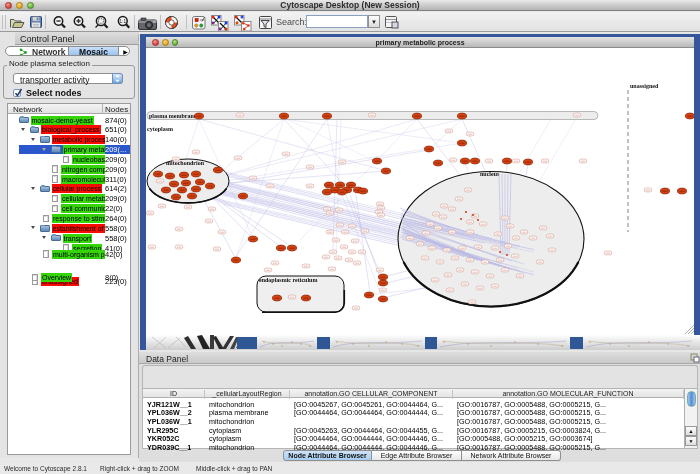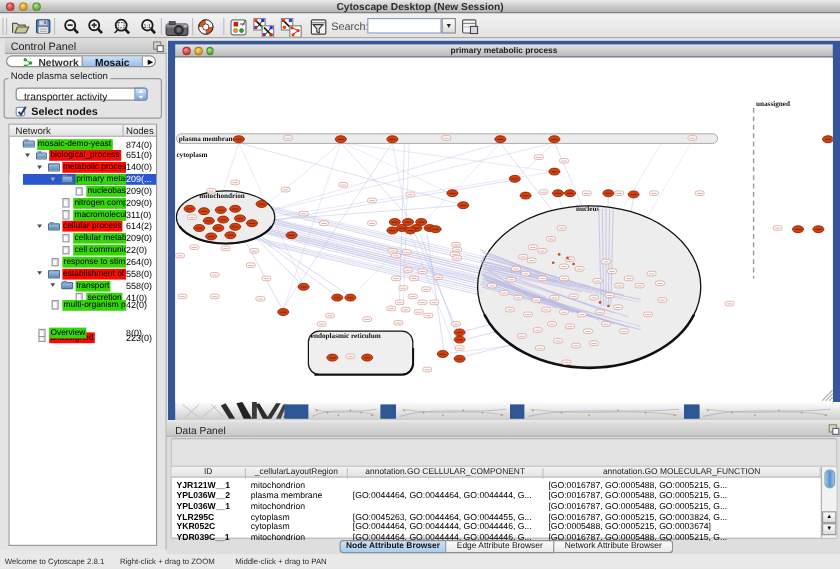--- a/index.html
+++ b/index.html
@@ -10,21 +10,21 @@
 #titlebar .wtitle{width:100%;text-align:center;font-size:8.5px;font-weight:bold;color:#2d2d2d;line-height:11px;}
 .tl{border-radius:50%;width:6.5px;height:6.5px;top:2px;}
 
 #toolbar{left:0;top:12px;width:700px;height:20px;background:linear-gradient(#f2f2f2,#e2e2e2);border-bottom:1px solid #9a9a9a;}
 .tsep{top:3px;width:1px;height:14px;background:#c0c0c0;}
 #searchlbl{left:276px;top:5px;font-size:9px;color:#4a4a4a;}
 #searchbox{left:306px;top:3px;width:62px;height:13px;background:#fff;border:1px solid #8aa0c0;}
 #searchdrop{left:368px;top:3px;width:12px;height:13px;background:linear-gradient(#fdfdfd,#dcdcdc);border:1px solid #909090;font-size:6px;text-align:center;line-height:12px;color:#222;}
 
 #cpanel{left:0;top:32px;width:139px;height:426px;background:#e4e4e4;border-right:1px solid #adadad;}
-#cphead{left:4px;top:0;width:146px;height:13px;background:linear-gradient(#dedede,#c7c7c7);border-bottom:1px solid #a0a0a0;}
+#cphead{left:15px;top:0;width:146px;height:13px;background:linear-gradient(#dedede,#c7c7c7);border-bottom:1px solid #a0a0a0;}
 #cphead span{position:absolute;left:5px;top:2px;font-size:9px;color:#1c1c1c;}
 #tabbar{left:5px;top:14px;width:125px;height:10px;background:#fff;border:1px solid #8c8c8c;border-radius:5px;overflow:hidden;}
 #tabnet{left:0;top:0;width:62px;height:10px;font-size:8.5px;font-weight:bold;color:#333;}
 #tabmosaic{left:62px;top:0;width:51px;height:10px;background:linear-gradient(#c9e0f8,#8cbbec);border-left:1px solid #8c8c8c;border-right:1px solid #8c8c8c;font-size:8.5px;font-weight:bold;color:#111;text-align:center;line-height:10px;}
 #tabarr{left:114px;top:0;width:11px;height:10px;font-size:6px;text-align:center;line-height:10px;color:#000;}
 #groupbox{left:3px;top:33px;width:132px;height:34px;border:1px solid #9a9a9a;border-radius:3px;}
 #grouplbl{left:7px;top:27px;font-size:8px;color:#1a1a1a;background:#e4e4e4;padding:0 2px;}
 #combo{left:13px;top:41px;width:110px;height:11px;background:#fff;border:1px solid #8e8e8e;border-radius:3px;}
 #combo span{position:absolute;left:6px;top:1px;font-size:8.5px;color:#111;}
 #combobtn{left:112px;top:41px;width:11px;height:11px;background:linear-gradient(#d5e7fa,#6fa3dc);border:1px solid #7090b8;border-radius:0 3px 3px 0;}
@@ -968,20 +968,21 @@
     <div class="abs" id="dthead">
       <div style="left:0;width:62px;">ID</div>
       <div style="left:62px;width:85px;">_cellularLayoutRegion</div>
       <div style="left:147px;width:163px;">annotation.GO CELLULAR_COMPONENT</div>
       <div style="left:310px;width:231px;">annotation.GO MOLECULAR_FUNCTION</div>
     </div>
     <div id="drows">
           <div class="abs drow" style="top:10.00px">
             <div style="left:4px;width:57px;font-weight:bold">YJR121W__1</div>
             <div style="left:66px;width:80px">mitochondrion</div>
+            <div style="left:151px;width:158px">[GO:0045267, GO:0045261, GO:0044464, G...</div>
             <div style="left:314px;width:226px">[GO:0016787, GO:0005488, GO:0005215, G...</div>
           </div>
           <div class="abs drow" style="top:18.70px">
             <div style="left:4px;width:57px;font-weight:bold">YPL036W__2</div>
             <div style="left:66px;width:80px">plasma membrane</div>
             <div style="left:151px;width:158px">[GO:0044464, GO:0044464, GO:0044444, G...</div>
             <div style="left:314px;width:226px">[GO:0016787, GO:0005488, GO:0005215, G...</div>
           </div>
           <div class="abs drow" style="top:27.40px">
             <div style="left:4px;width:57px;font-weight:bold">YPL036W__1</div>

